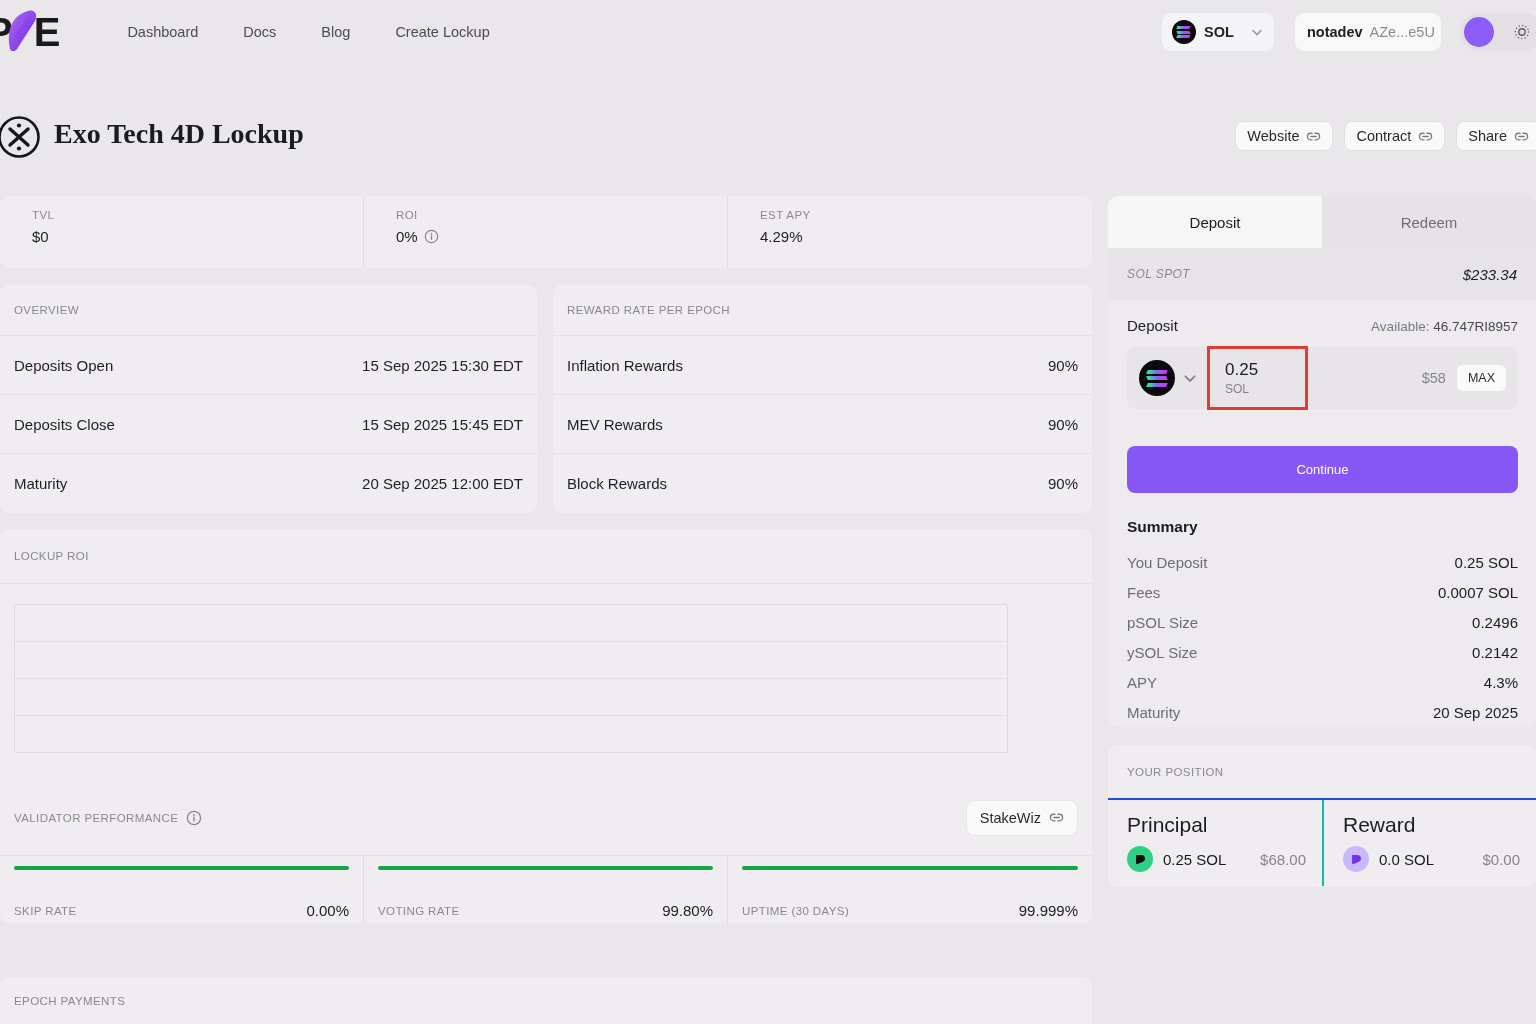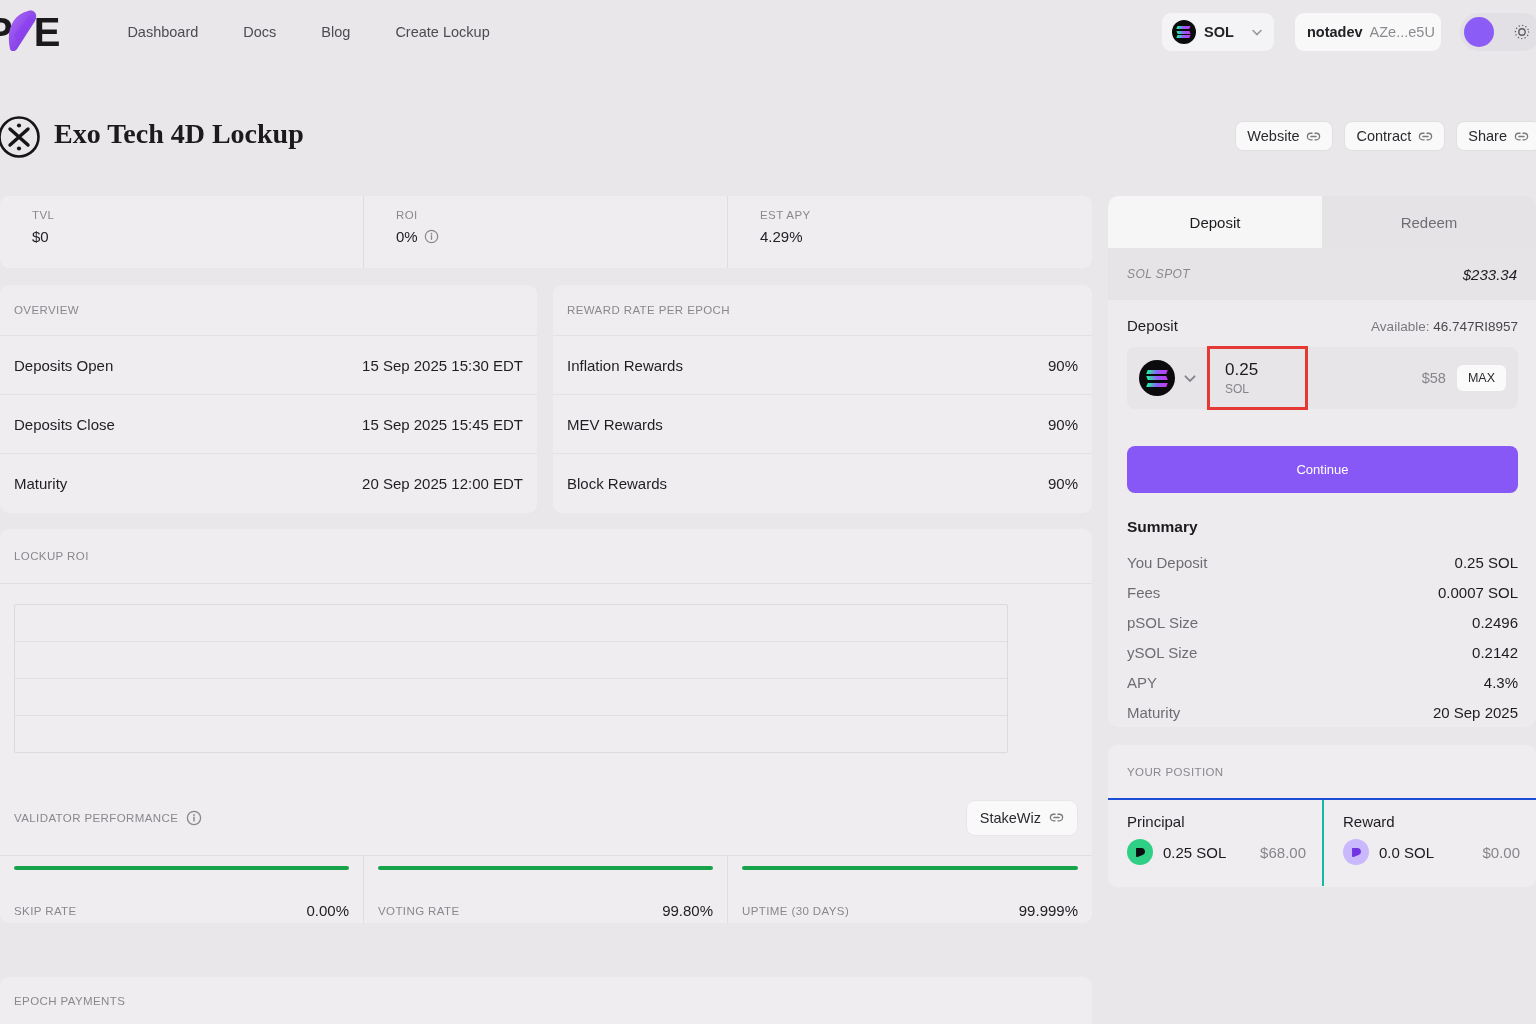--- a/index.html
+++ b/index.html
@@ -108,21 +108,21 @@
   .sum-row { display:flex; justify-content:space-between; height:30px; align-items:center; font-size:15px; }
   .sum-row .sl { color:#6f6d74; }
   .sum-row .sv { color:#1d1c20; }
 
   
   .pos-card { top:745px; left:1108px; width:428px; height:142px; }
   .pos-head { height:55px; display:flex; align-items:center; padding:0 19px; border-bottom:2px solid #1d4ed8; }
   .pos-grid { display:grid; grid-template-columns:214px 1fr; height:86px; }
   .pos-cell { padding:13px 16px 0 19px; }
   .pos-cell + .pos-cell { border-left:2px solid #14b8a6; }
-  .pos-label { font-size:15px; color:#1d1c20; }
+  .pos-label { font-size:21px; color:#1d1c20; }
   .pos-line { margin-top:9px; display:flex; align-items:center; }
   .tok { width:26px; height:26px; border-radius:50%; display:flex; align-items:center; justify-content:center; flex:none; }
   .tok.green { background:#2fd086; } .tok.purple { background:#c9b8fb; }
   .pos-amt { font-size:15px; color:#1b1a1e; margin-left:10px; }
   .pos-usd { margin-left:auto; font-size:15px; color:#87858a; }
 
   .icon-gray { color:#87858a; }
   svg { display:block; }
 </style>
 </head>

